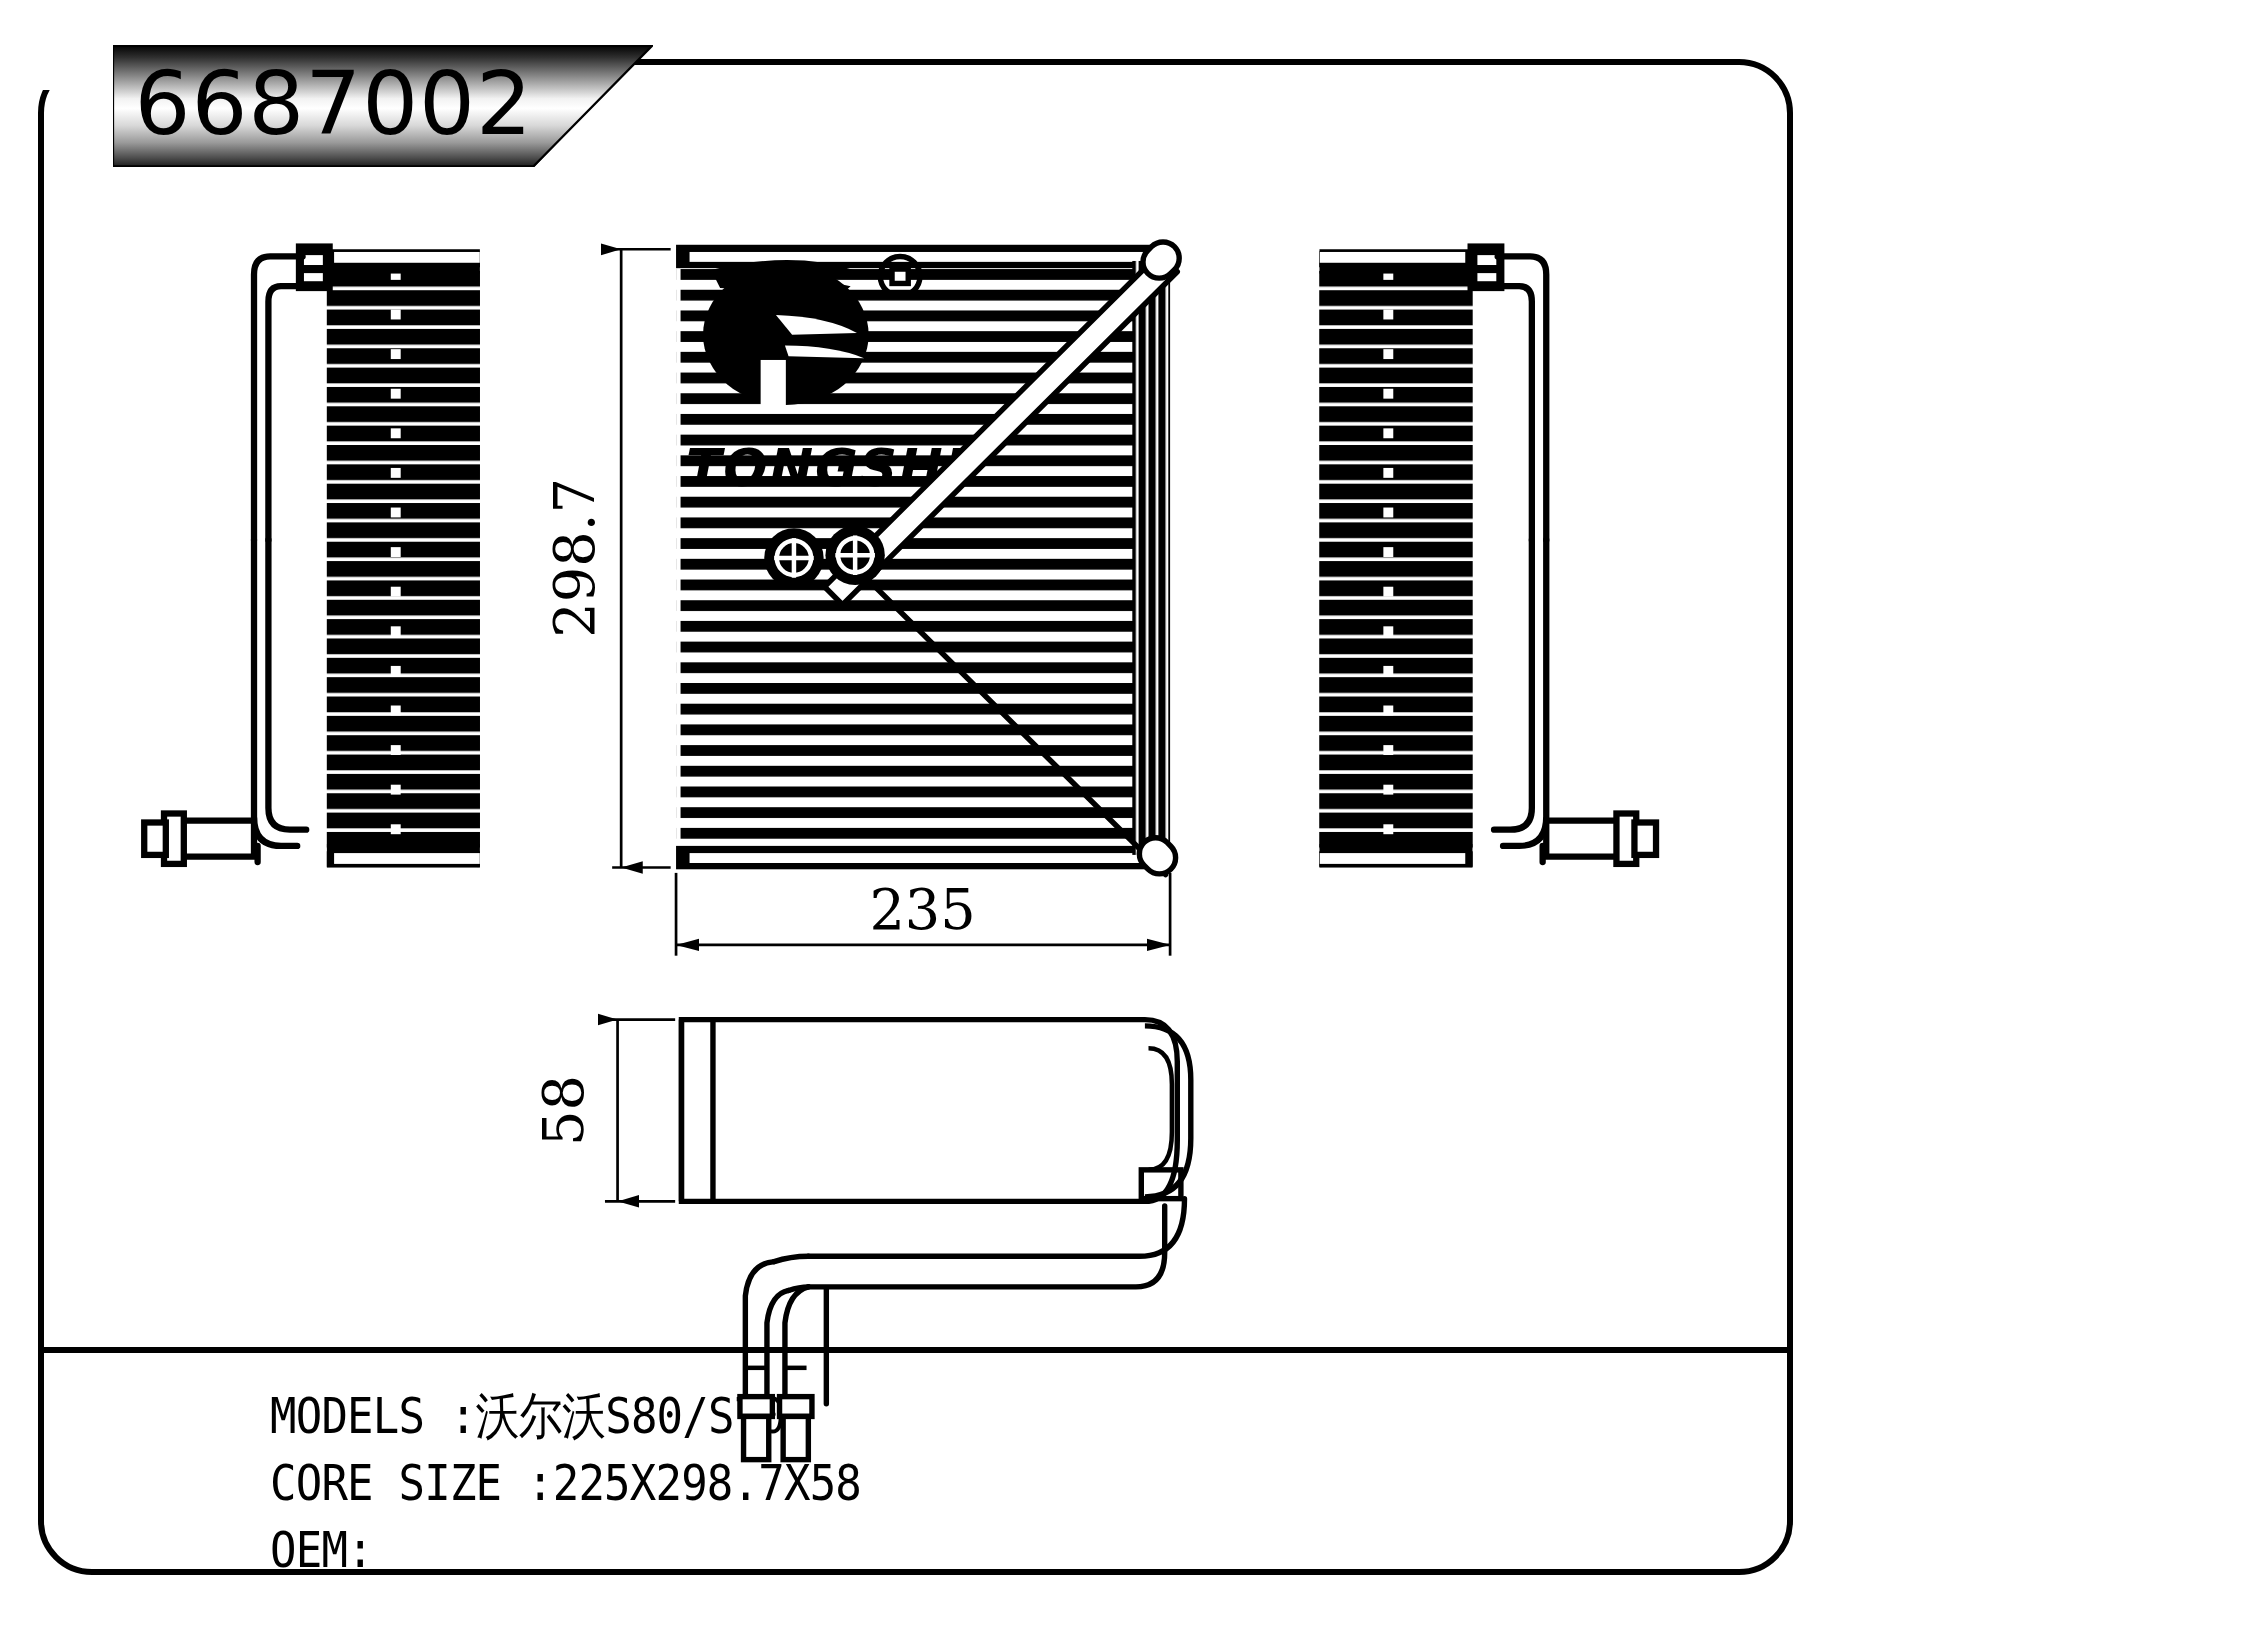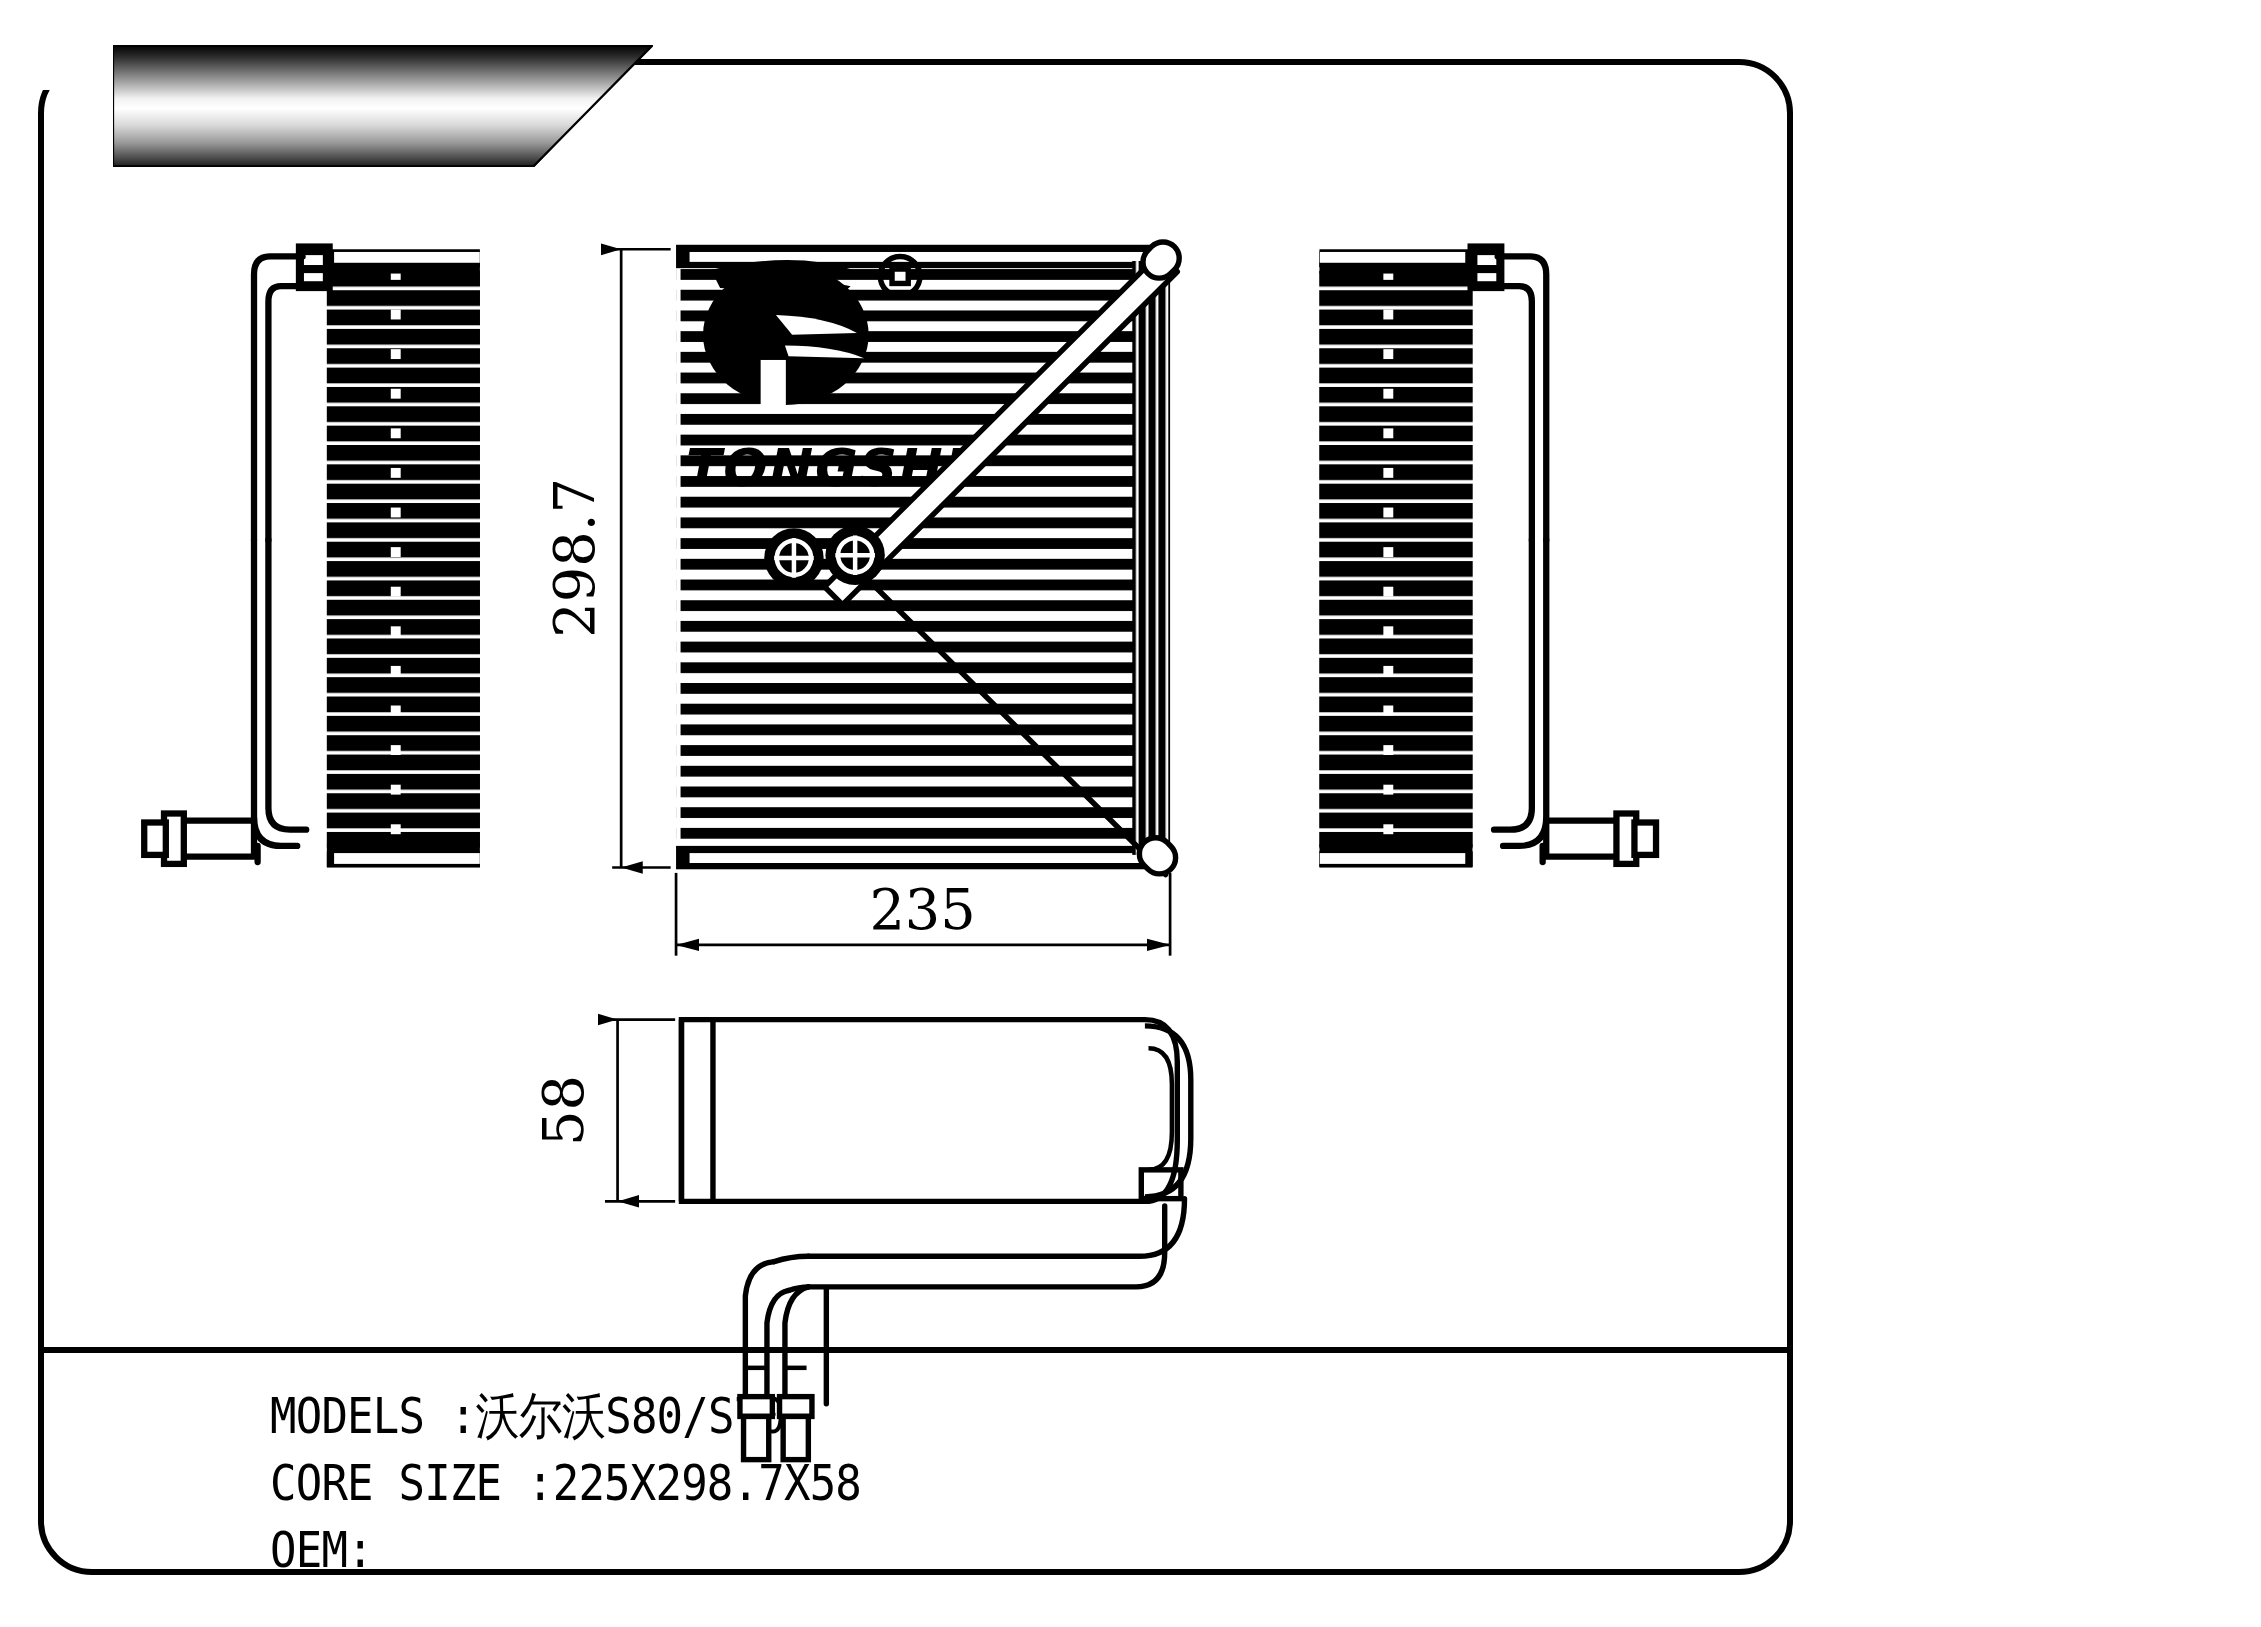--- a/index.html
+++ b/index.html
@@ -144,20 +144,21 @@
   <div id="frame"></div>
   <div id="frame-notch"></div>
 
   <div id="divider"></div>
 
   <div id="banner">
     <div id="banner-shape"></div>
     <svg id="banner-outline" viewBox="0 0 600 136" preserveAspectRatio="none">
       <polygon points="0,1 599,1 467,135 0,135" fill="none" stroke="#000" stroke-width="2.5"></polygon>
     </svg>
+    <div id="banner-text">6687002</div>
   </div>
 
   <div id="spec-block">
     <div class="spec-line">MODELS :沃尔沃S80/S70</div>
     <div class="spec-line">CORE SIZE :225X298.7X58</div>
     <div class="spec-line">OEM:</div>
   </div>
 
   <svg id="drawing" viewBox="0 0 2512 1808">
     <defs>

